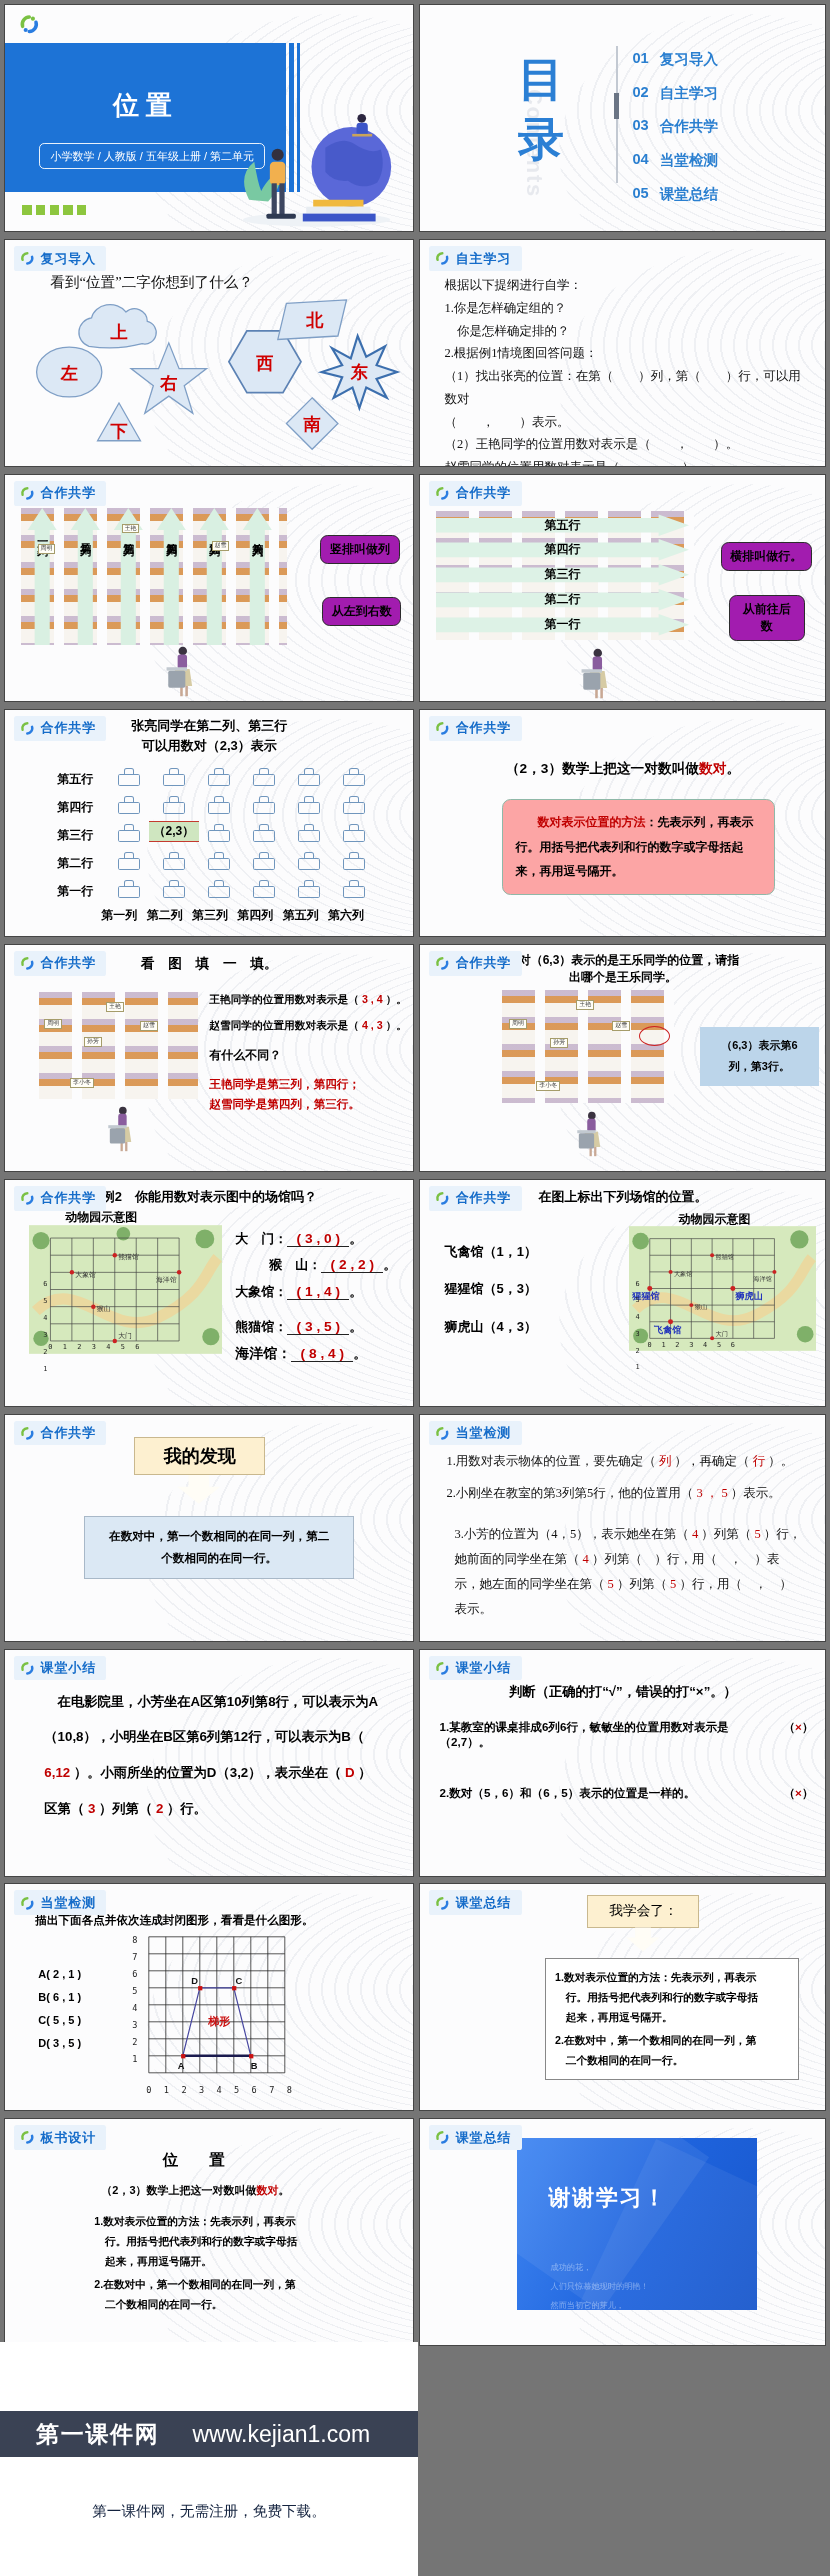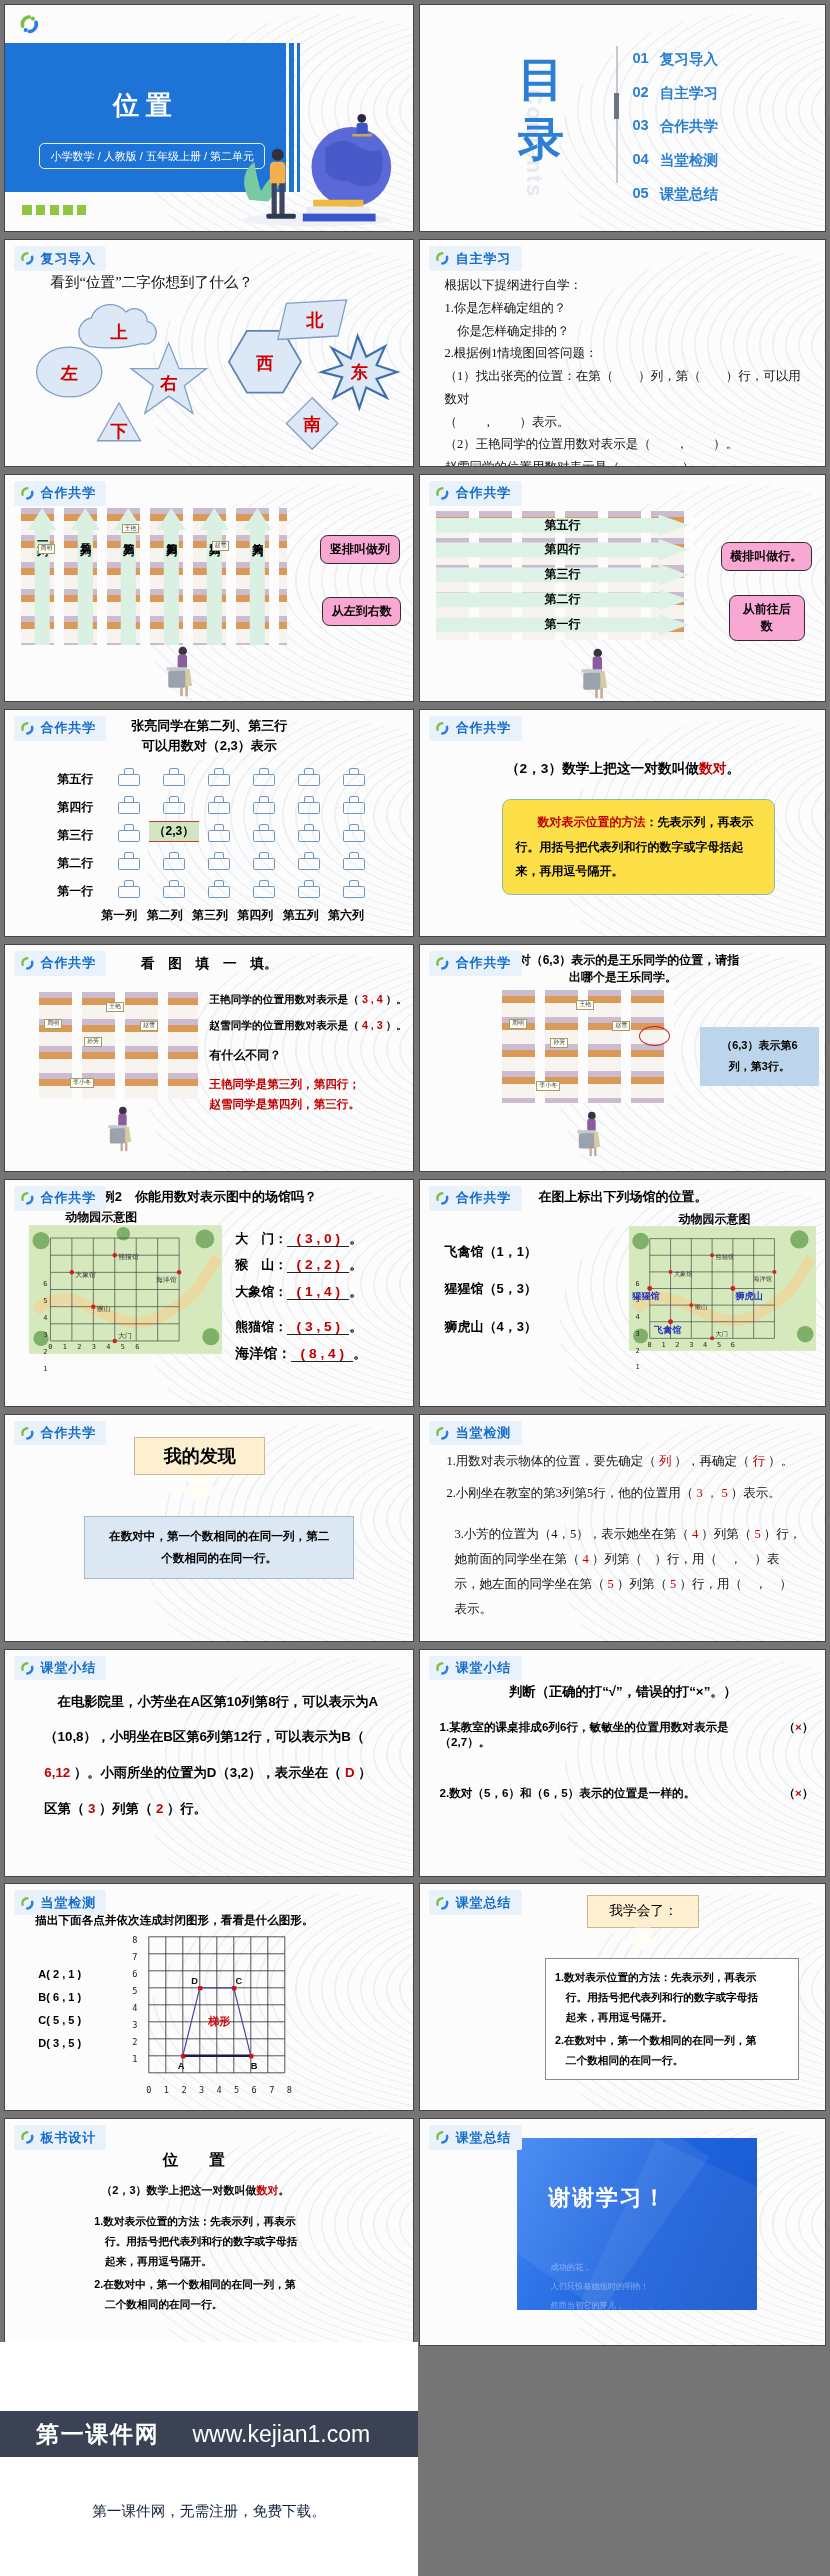--- a/index.html
+++ b/index.html
@@ -35,28 +35,28 @@
   
   .classroom{background-color:#f7f4ef;background-image:
     repeating-linear-gradient(90deg,rgba(252,252,253,0) 0 33px,#fcfcfd 33px 43px),
     repeating-linear-gradient(180deg,rgba(122,82,150,.35) 0 6px,rgba(214,138,62,.85) 6px 13px,rgba(0,0,0,0) 13px 27px);}
   .va{position:absolute;width:29px;height:137px;top:0;background:#d9f0e2;filter:drop-shadow(0 0 0.9px #567);
       clip-path:polygon(50% 0,100% 16%,76% 16%,76% 100%,24% 100%,24% 16%,0 16%);display:flex;justify-content:center;}
   .va span{writing-mode:vertical-rl;font-weight:bold;font-size:11px;margin-top:26px;letter-spacing:1.7px;}
   .ha{position:absolute;left:0;height:21.5px;width:253px;background:#ddf2e6;filter:drop-shadow(0 0 0.9px #567);
       clip-path:polygon(0 16%,88% 16%,88% 0,100% 50%,88% 100%,88% 84%,0 84%);
       display:flex;align-items:center;justify-content:center;font-weight:bold;font-size:12px;}
-  .co{position:absolute;background:#f9a8d4;border:1.3px solid #2c2c2c;border-radius:7.7px;font-weight:bold;font-size:12px;padding:5.2px 8.6px;text-align:center;}
+  .co{position:absolute;background:#a21caf;border:1.3px solid #2c2c2c;border-radius:7.7px;font-weight:bold;font-size:12px;padding:5.2px 8.6px;text-align:center;}
   .nametag{position:absolute;background:#fffef7;border:0.9px solid #a59c6a;font-size:6px;line-height:7.7px;padding:0 1.7px;color:#444;z-index:2;}
   
   .deskgrid{position:absolute;left:101px;top:50px;display:grid;grid-template-columns:repeat(6,45px);grid-auto-rows:28px;align-items:end;justify-items:center;}
   .desk{width:20.6px;height:10.3px;border:1.7px solid #7096bd;border-radius:1.7px;position:relative;margin-bottom:1.7px;}
   .desk::before{content:"";position:absolute;left:5.2px;top:-6.9px;width:8.6px;height:5.2px;border:1.7px solid #7096bd;border-bottom:none;border-radius:2.6px 2.6px 0 0;background:#fcfcfd;}
   .hl{width:50px;height:19px;background:#cfe6c0;border-top:1.7px solid #c43a2e;border-bottom:1.7px solid #c43a2e;display:flex;align-items:center;justify-content:center;font-weight:bold;font-size:12px;margin-bottom:1.7px;}
-  .greenbox{background:#fde047;border:1.3px solid #8fb8a8;border-radius:8.6px;}
+  .greenbox{background:#fca5a5;border:1.3px solid #8fb8a8;border-radius:8.6px;}
   .bluebox{background:#dbe8f4;border:0.9px solid #a8b8c8;}
   .tanbox{background:#fdf0d0;border:1.3px solid #c9b88e;}
   .downarrow{width:43px;height:29px;background:#fffdf6;clip-path:polygon(26% 0,74% 0,74% 42%,100% 42%,50% 100%,0 42%,26% 42%);filter:drop-shadow(0 0 1.3px #c9b88e);}
   .ansline{display:inline-block;border-bottom:1.3px solid #222;min-width:62px;text-align:center;color:#c00000;font-weight:bold;}
   .ticks-x{position:absolute;font-family:"DejaVu Sans Mono",monospace;color:#222;}
   .ticks-y{position:absolute;font-family:"DejaVu Sans Mono",monospace;color:#222;white-space:pre;}
   
   .fw{position:absolute;left:0;top:2342px;width:418px;height:234px;background:#fff;}
   .fbar{position:absolute;left:0;top:69px;width:100%;height:46px;background:#3a4254;display:flex;align-items:center;gap:33px;padding-left:36px;box-sizing:border-box;}
   .fsite{color:#fff;font-weight:bold;font-size:23px;letter-spacing:1.7px;}
@@ -451,21 +451,21 @@
     </svg>
     <div class="ticks-y" style="left:38px;top:96px;font-size:6.9px;line-height:17px;">6
 5
 4
 3
 2
 1</div>
     <div class="ticks-x" style="left:43px;top:163px;font-size:6.9px;letter-spacing:3.1px;">0  1  2  3  4  5  6</div>
     <div class="abs" style="left:230px;top:50px;">
       <div style="margin-bottom:8.6px;"><span style="font-weight:bold;font-size:13px;">大　门：</span><span class="ansline">( 3 , 0 )</span><span style="font-weight:bold;">。</span></div>
-      <div style="margin-bottom:8.6px;"><span style="font-weight:bold;font-size:13px;">猴　山：</span><span class="ansline">( 2 , 2 )</span><span style="font-weight:bold;">。</span></div>
+      <div style="margin-bottom:8.6px;"><span style="font-weight:bold;font-size:13px;margin-left:34px;">猴　山：</span><span class="ansline">( 2 , 2 )</span><span style="font-weight:bold;">。</span></div>
       <div style="margin-bottom:17px;"><span style="font-weight:bold;font-size:13px;">大象馆：</span><span class="ansline">( 1 , 4 )</span><span style="font-weight:bold;">。</span></div>
       <div style="margin-bottom:8.6px;"><span style="font-weight:bold;font-size:13px;">熊猫馆：</span><span class="ansline">( 3 , 5 )</span><span style="font-weight:bold;">。</span></div>
       <div><span style="font-weight:bold;font-size:14px;">海洋馆：</span><span class="ansline">( 8 , 4 )</span><span style="font-weight:bold;">。</span></div>
     </div>
   </div>
 
   <div class="slide">
     <div class="hdr">
         <svg viewBox="0 0 20 20">
           <path d="M10 3 A7 7 0 0 0 3.5 12" fill="none" stroke="#7ac143" stroke-width="3.4" stroke-linecap="round"></path>

